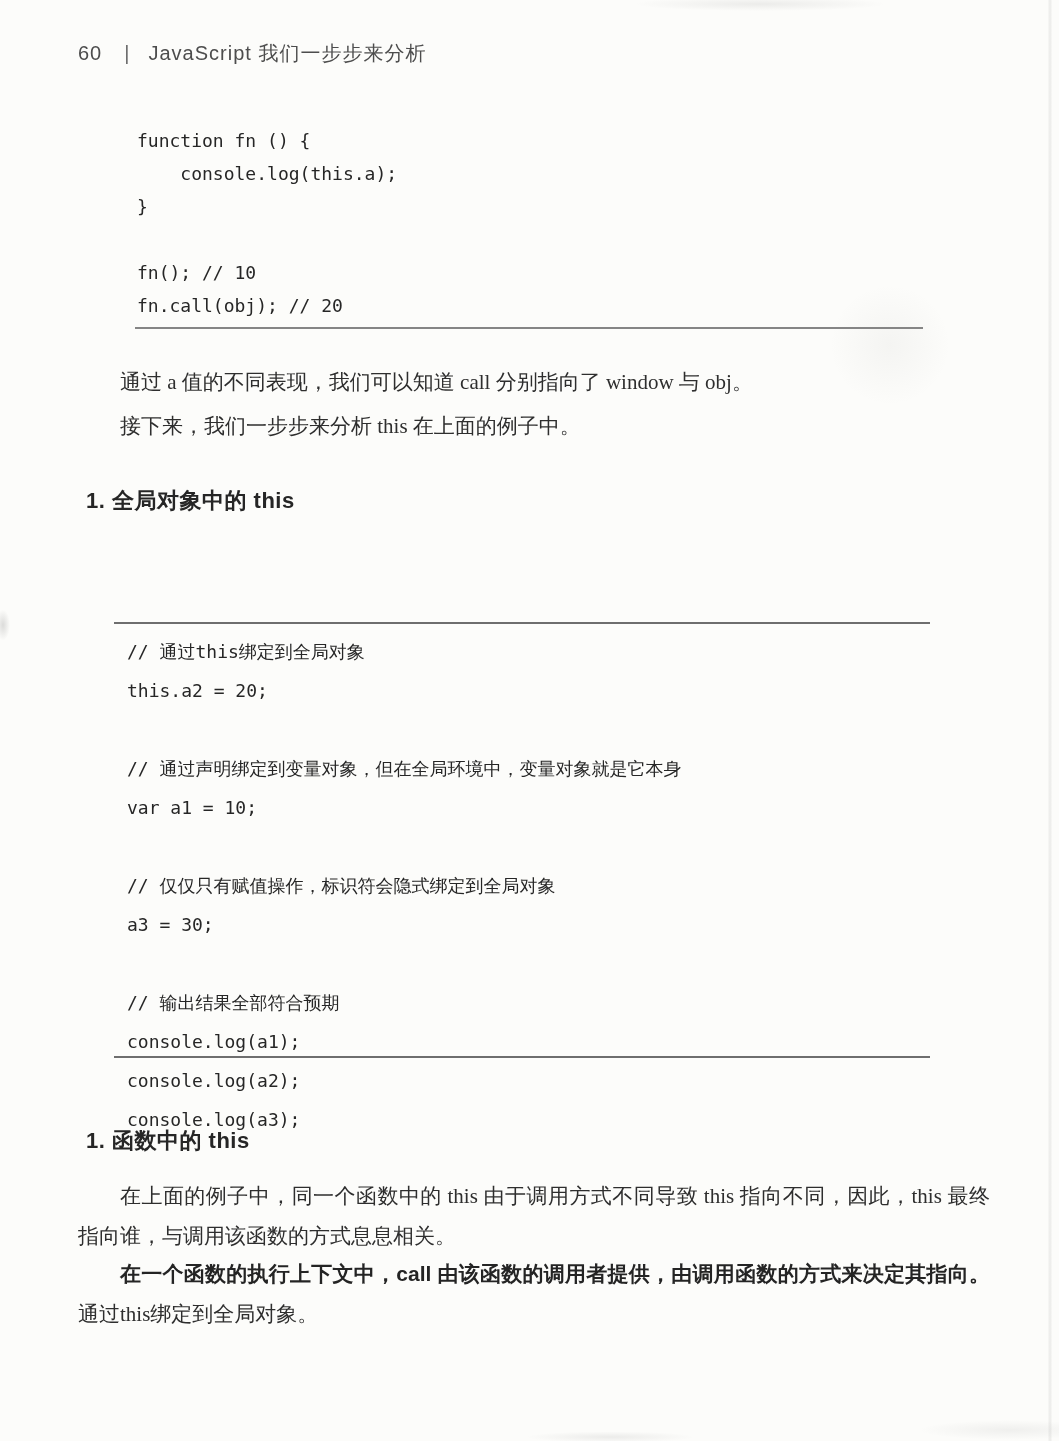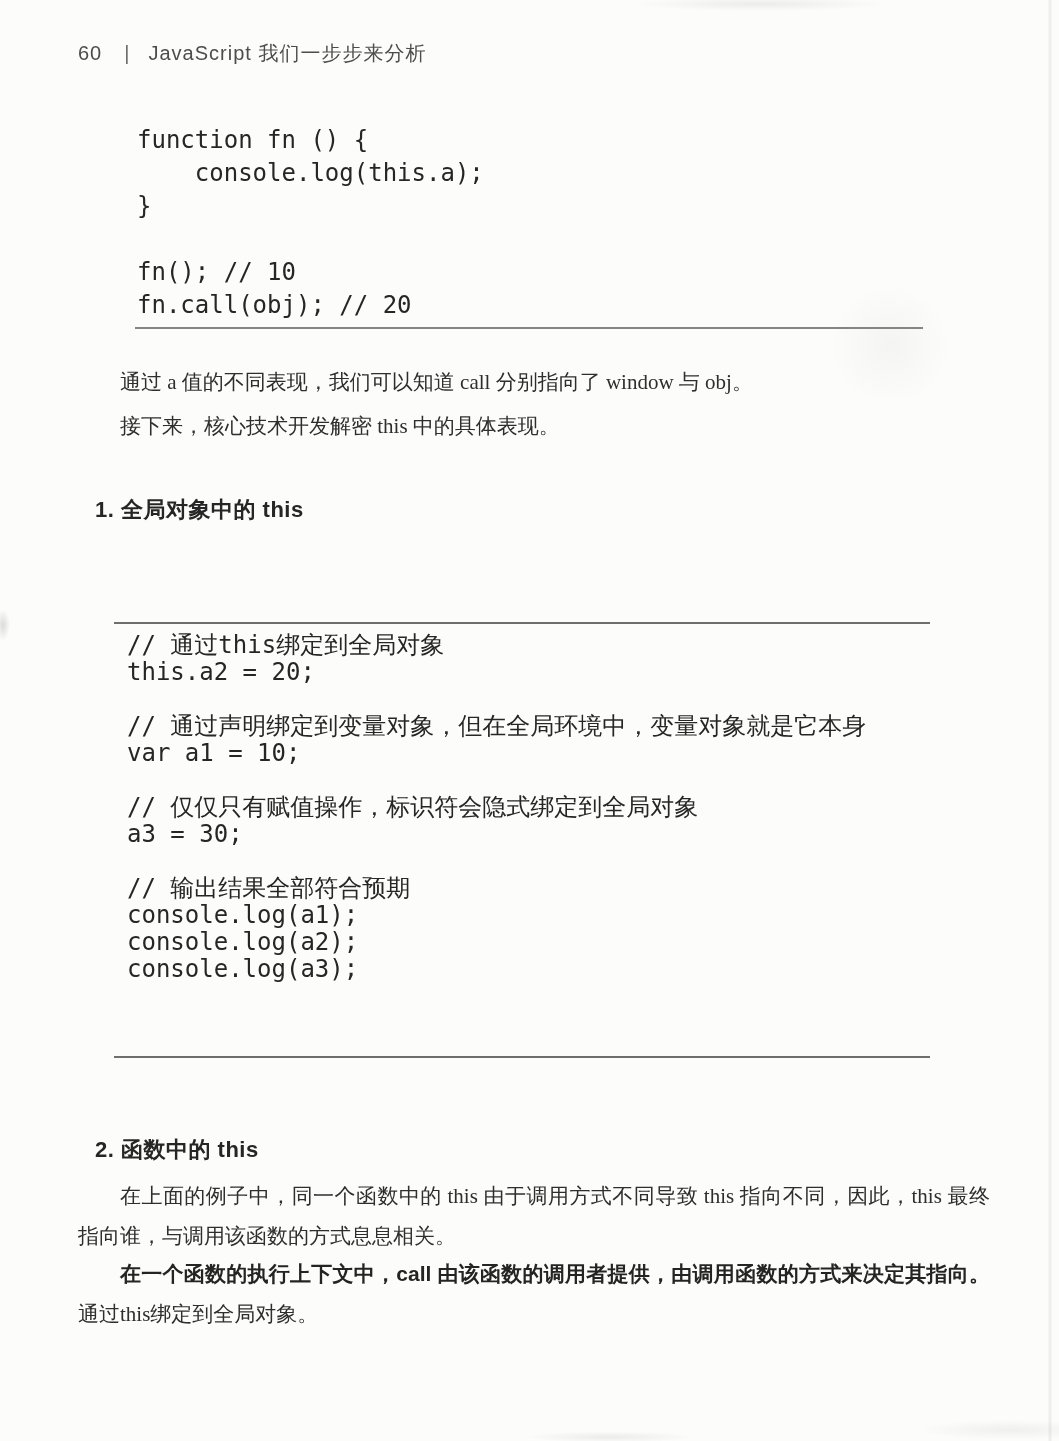--- a/index.html
+++ b/index.html
@@ -38,26 +38,26 @@
   .header .page-num { display: inline-block; }
   .header .hsep {
     display: inline-block;
     margin: 0 18px 0 22px;
     color: #6a6a6a;
   }
 
   pre.code {
     margin: 0;
     font-family: "DejaVu Sans Mono", "Liberation Mono", monospace;
-    font-size: 24px;
+    font-size: 18px;
     color: #262626;
     white-space: pre;
   }
   .code-1 { left: 137px; top: 124px; line-height: 33px; }
-  .code-2 { left: 127px; top: 632px; line-height: 27px; }
+  .code-2 { left: 127px; top: 632px; line-height: 39px; }
 
   .rule {
     height: 2px;
     background: #7b7b7b;
   }
   .rule-1 { left: 135px; top: 327px; width: 788px; background: #858585; }
   .rule-2 { left: 114px; top: 622px; width: 816px; background: #6e6e6e; }
   .rule-3 { left: 114px; top: 1056px; width: 816px; background: #6e6e6e; }
 
   p.body-text {
@@ -70,21 +70,21 @@
     text-indent: 2em;
     color: #2e2e2e;
   }
   .p-intro-1 { top: 362px; }
   .p-intro-2 { top: 406px; }
   .p-s1 { top: 536px; }
   .p-s2-1 { top: 1176px; }
   .p-s2-2 { top: 1254px; }
 
   h3.section-heading {
-    margin: 17px;
+    margin: 8px;
     left: 78px;
     font-family: "Liberation Sans", "DejaVu Sans", sans-serif;
     font-size: 22px;
     font-weight: 700;
     color: #262626;
     letter-spacing: 0.5px;
   }
   .h-s1 { top: 478px; }
   .h-s2 { top: 1118px; }
 
@@ -106,21 +106,21 @@
   <pre class="abs code code-1">function fn () {
     console.log(this.a);
 }
 
 fn(); // 10
 fn.call(obj); // 20</pre>
 
   <div class="abs rule rule-1"></div>
 
   <p class="abs body-text p-intro-1">通过 a 值的不同表现，我们可以知道 call 分别指向了 window 与 obj。</p>
-  <p class="abs body-text p-intro-2">接下来，核心技术开发解密 this 中的具体表现。</p>
+  <p class="abs body-text p-intro-2">接下来，我们一步步来分析 this 在上面的例子中。</p>
 
   <h3 class="abs section-heading h-s1">1. 全局对象中的 this</h3>
 
 
   <div class="abs rule rule-2"></div>
 
   <pre class="abs code code-2">// 通过this绑定到全局对象
 this.a2 = 20;
 
 // 通过声明绑定到变量对象，但在全局环境中，变量对象就是它本身
@@ -129,19 +129,19 @@
 // 仅仅只有赋值操作，标识符会隐式绑定到全局对象
 a3 = 30;
 
 // 输出结果全部符合预期
 console.log(a1);
 console.log(a2);
 console.log(a3);</pre>
 
   <div class="abs rule rule-3"></div>
 
-  <h3 class="abs section-heading h-s2">2. 函数中的 this</h3>
+  <h3 class="abs section-heading h-s2">1. 函数中的 this</h3>
 
   <p class="abs body-text p-s2-1">在上面的例子中，同一个函数中的 this 由于调用方式不同导致 this 指向不同，因此，this 最终指向谁，与调用该函数的方式息息相关。</p>
 
   <p class="abs body-text p-s2-2"><span class="bold-lead">在一个函数的执行上下文中，call 由该函数的调用者提供，由调用函数的方式来决定其指向。</span><span>通过this绑定到全局对象。</span></p>
 
 </div>
 
 </body></html>

